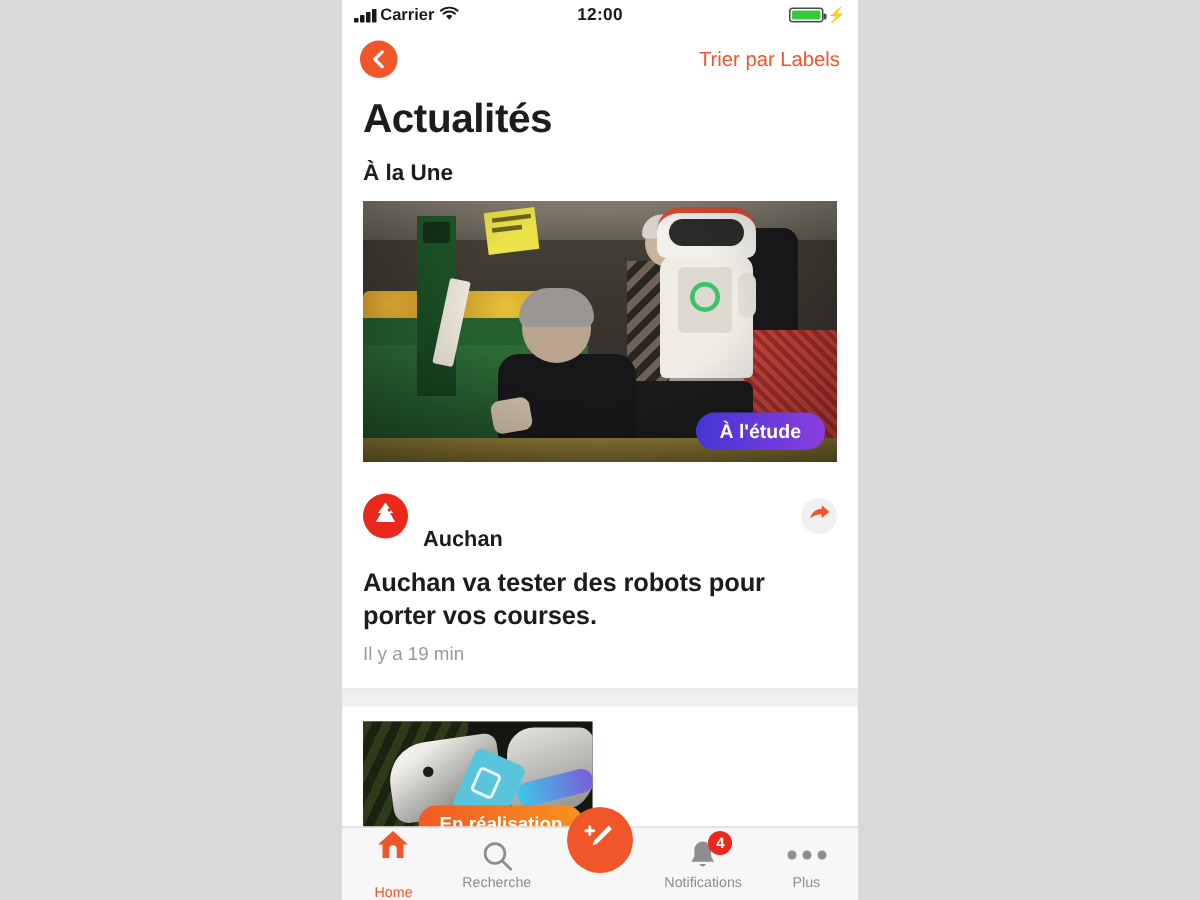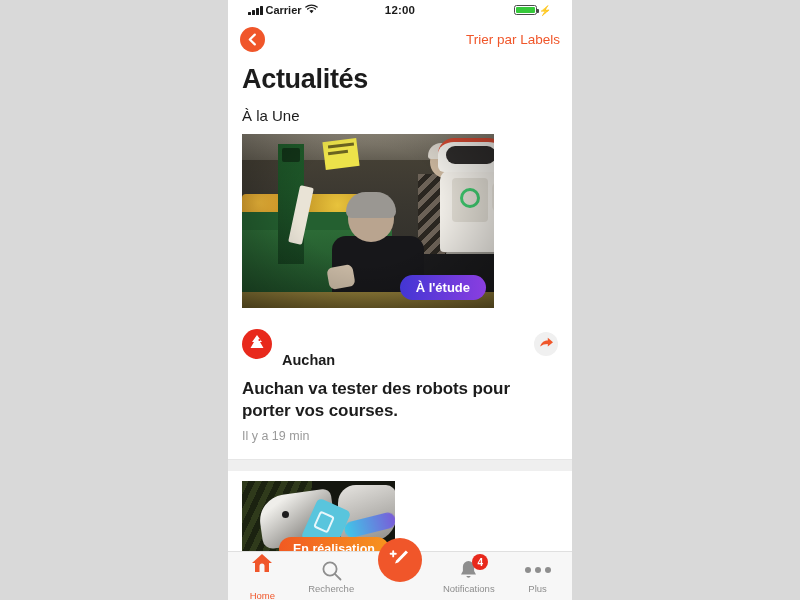--- a/index.html
+++ b/index.html
@@ -18,21 +18,21 @@
     position: relative;
     width: 344px; height: 600px;
     background: #ffffff;
     overflow: hidden;
   }
 
   
   .statusbar {
     height: 20px;
     display: flex; align-items: center;
-    padding: 0 20px;
+    padding: 0 8px;
     font-size: 11px; font-weight: bold; color: #1a1a1a;
     background: #ffffff;
   }
   .sb-left { display: flex; align-items: center; gap: 3px; flex: 1 1 0; }
   .sb-center { flex: 0 0 auto; font-size: 11.5px; letter-spacing: .2px; }
   .sb-right { display: flex; align-items: center; justify-content: flex-end; gap: 2px; flex: 1 1 0; }
   .bars { display: flex; align-items: flex-end; gap: 1.5px; height: 9px; }
   .bars i { display: block; width: 2.5px; background: #1a1a1a; border-radius: .5px; }
   .bars i:nth-child(1) { height: 3px; }
   .bars i:nth-child(2) { height: 5px; }
@@ -68,28 +68,28 @@
   .sort-link {
     color: #f0562a; font-size: 13.5px; cursor: pointer;
   }
 
   
   .page-title {
     font-size: 27px; font-weight: bold; color: #1c1c1c;
     padding: 6px 14px 0 14px; letter-spacing: -0.3px;
   }
   .section-title {
-    font-size: 15px; font-weight: normal; color: #1c1c1c;
+    font-size: 15px; font-weight: bold; color: #1c1c1c;
     padding: 12px 14px 10px 14px;
   }
 
   
   .hero-wrap { padding: 0 14px; }
   .hero {
-    position: relative; width: 252px; height: 174px;
+    position: relative; width: 316px; height: 174px;
     overflow: hidden; background: #2b2b24;
   }
   .hero-scene { position: absolute; inset: 0; }
   .h-bg { position: absolute; inset: 0;
     background:
       linear-gradient(180deg, #4a4437 0%, #3a3730 40%, #2a2a26 100%); }
   .h-shelftop { position: absolute; left: 0; top: 0; width: 100%; height: 26px;
     background: linear-gradient(180deg,#b9b2a4,#7d786c); opacity: .55; }
   .h-crateL { position: absolute; left: 0; top: 96px; width: 150px; height: 78px;
     background: linear-gradient(180deg,#2c6b36,#1d4a26); }

